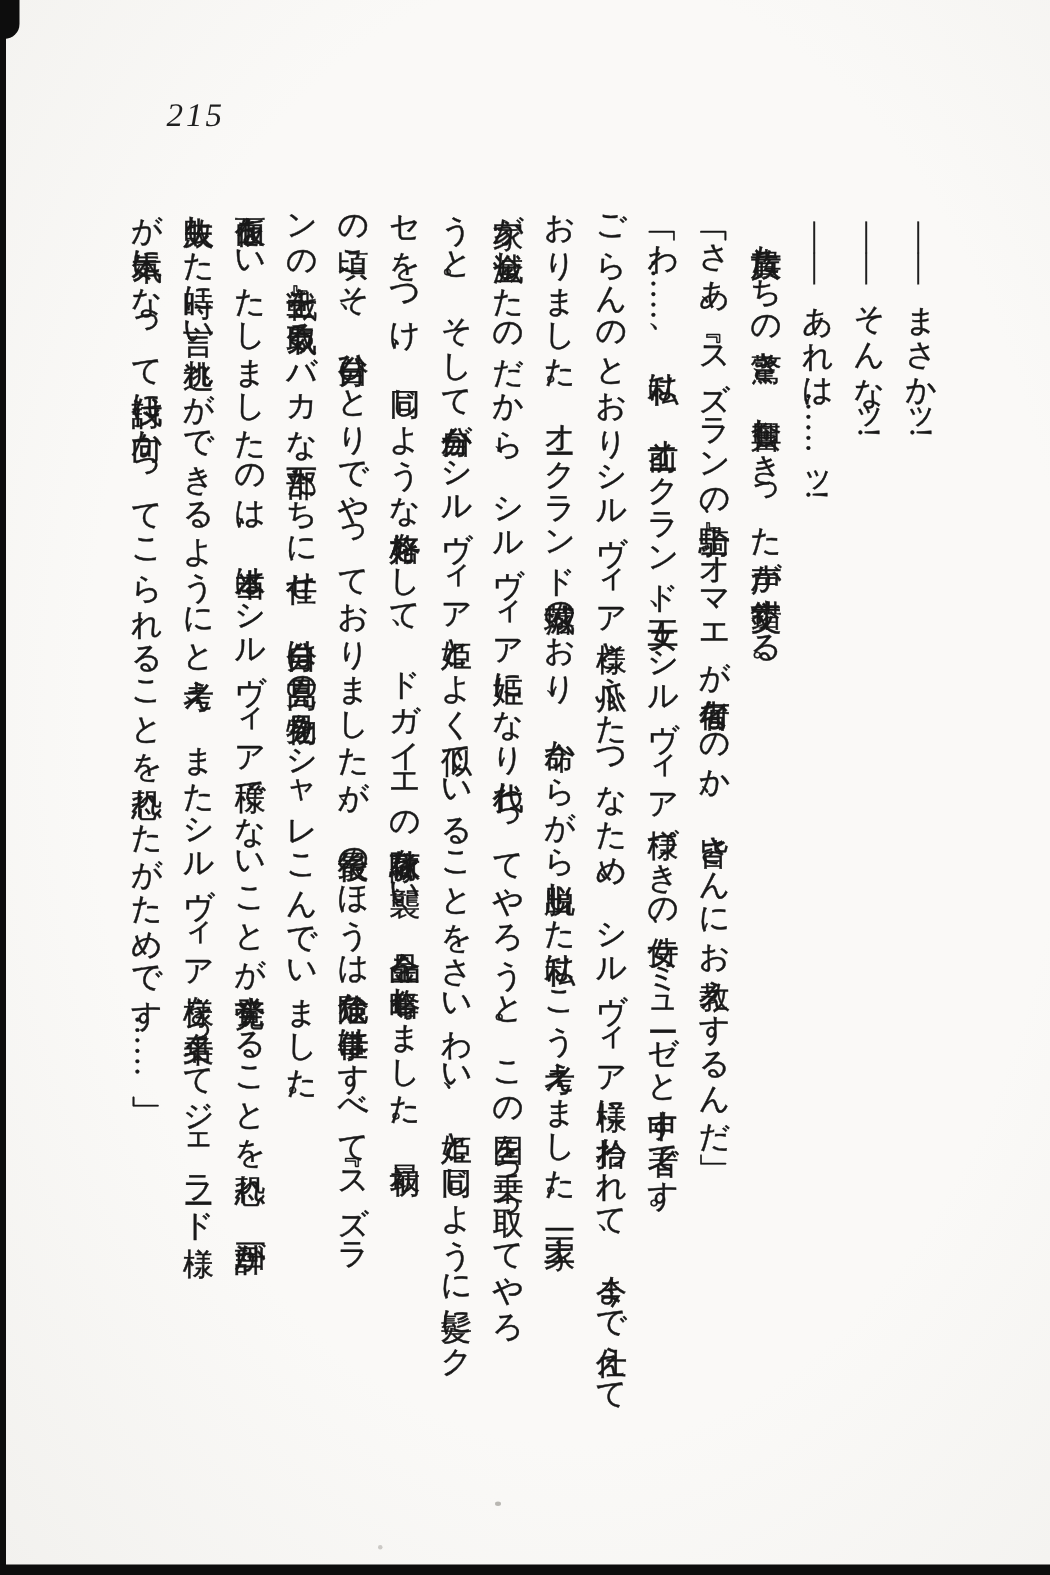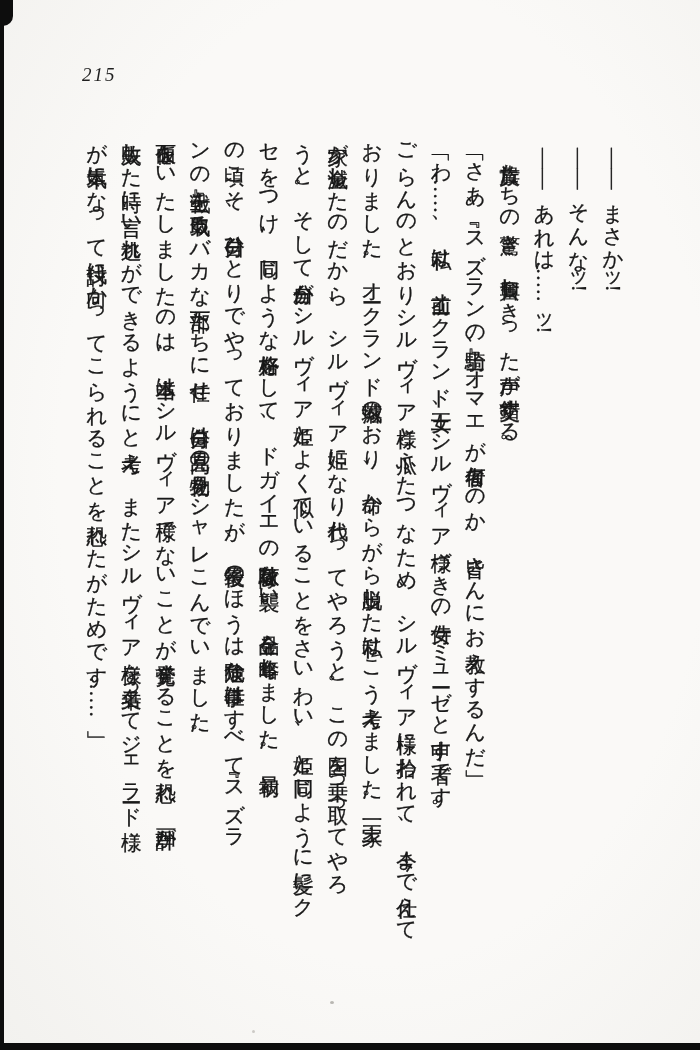--- a/index.html
+++ b/index.html
@@ -43,24 +43,24 @@
   .speck {
     position: absolute;
     border-radius: 50%;
     background: #b9b7b2;
   }
   .speck.s1 { left: 330px; top: 1001px; width: 4px; height: 3px; }
   .speck.s2 { left: 252px; top: 1030px; width: 3px; height: 3px; opacity: .7; }
 
   .page-number {
     position: absolute;
-    left: 82px;
+    left: 111px;
     top: 64px;
     font-style: italic;
-    font-size: 19px;
+    font-size: 22px;
     letter-spacing: 2px;
     color: #1f1f1f;
   }
 
   .text-block {
     position: absolute;
     top: 129px;
     right: 70px;
     height: 935px;
     writing-mode: vertical-rl;

